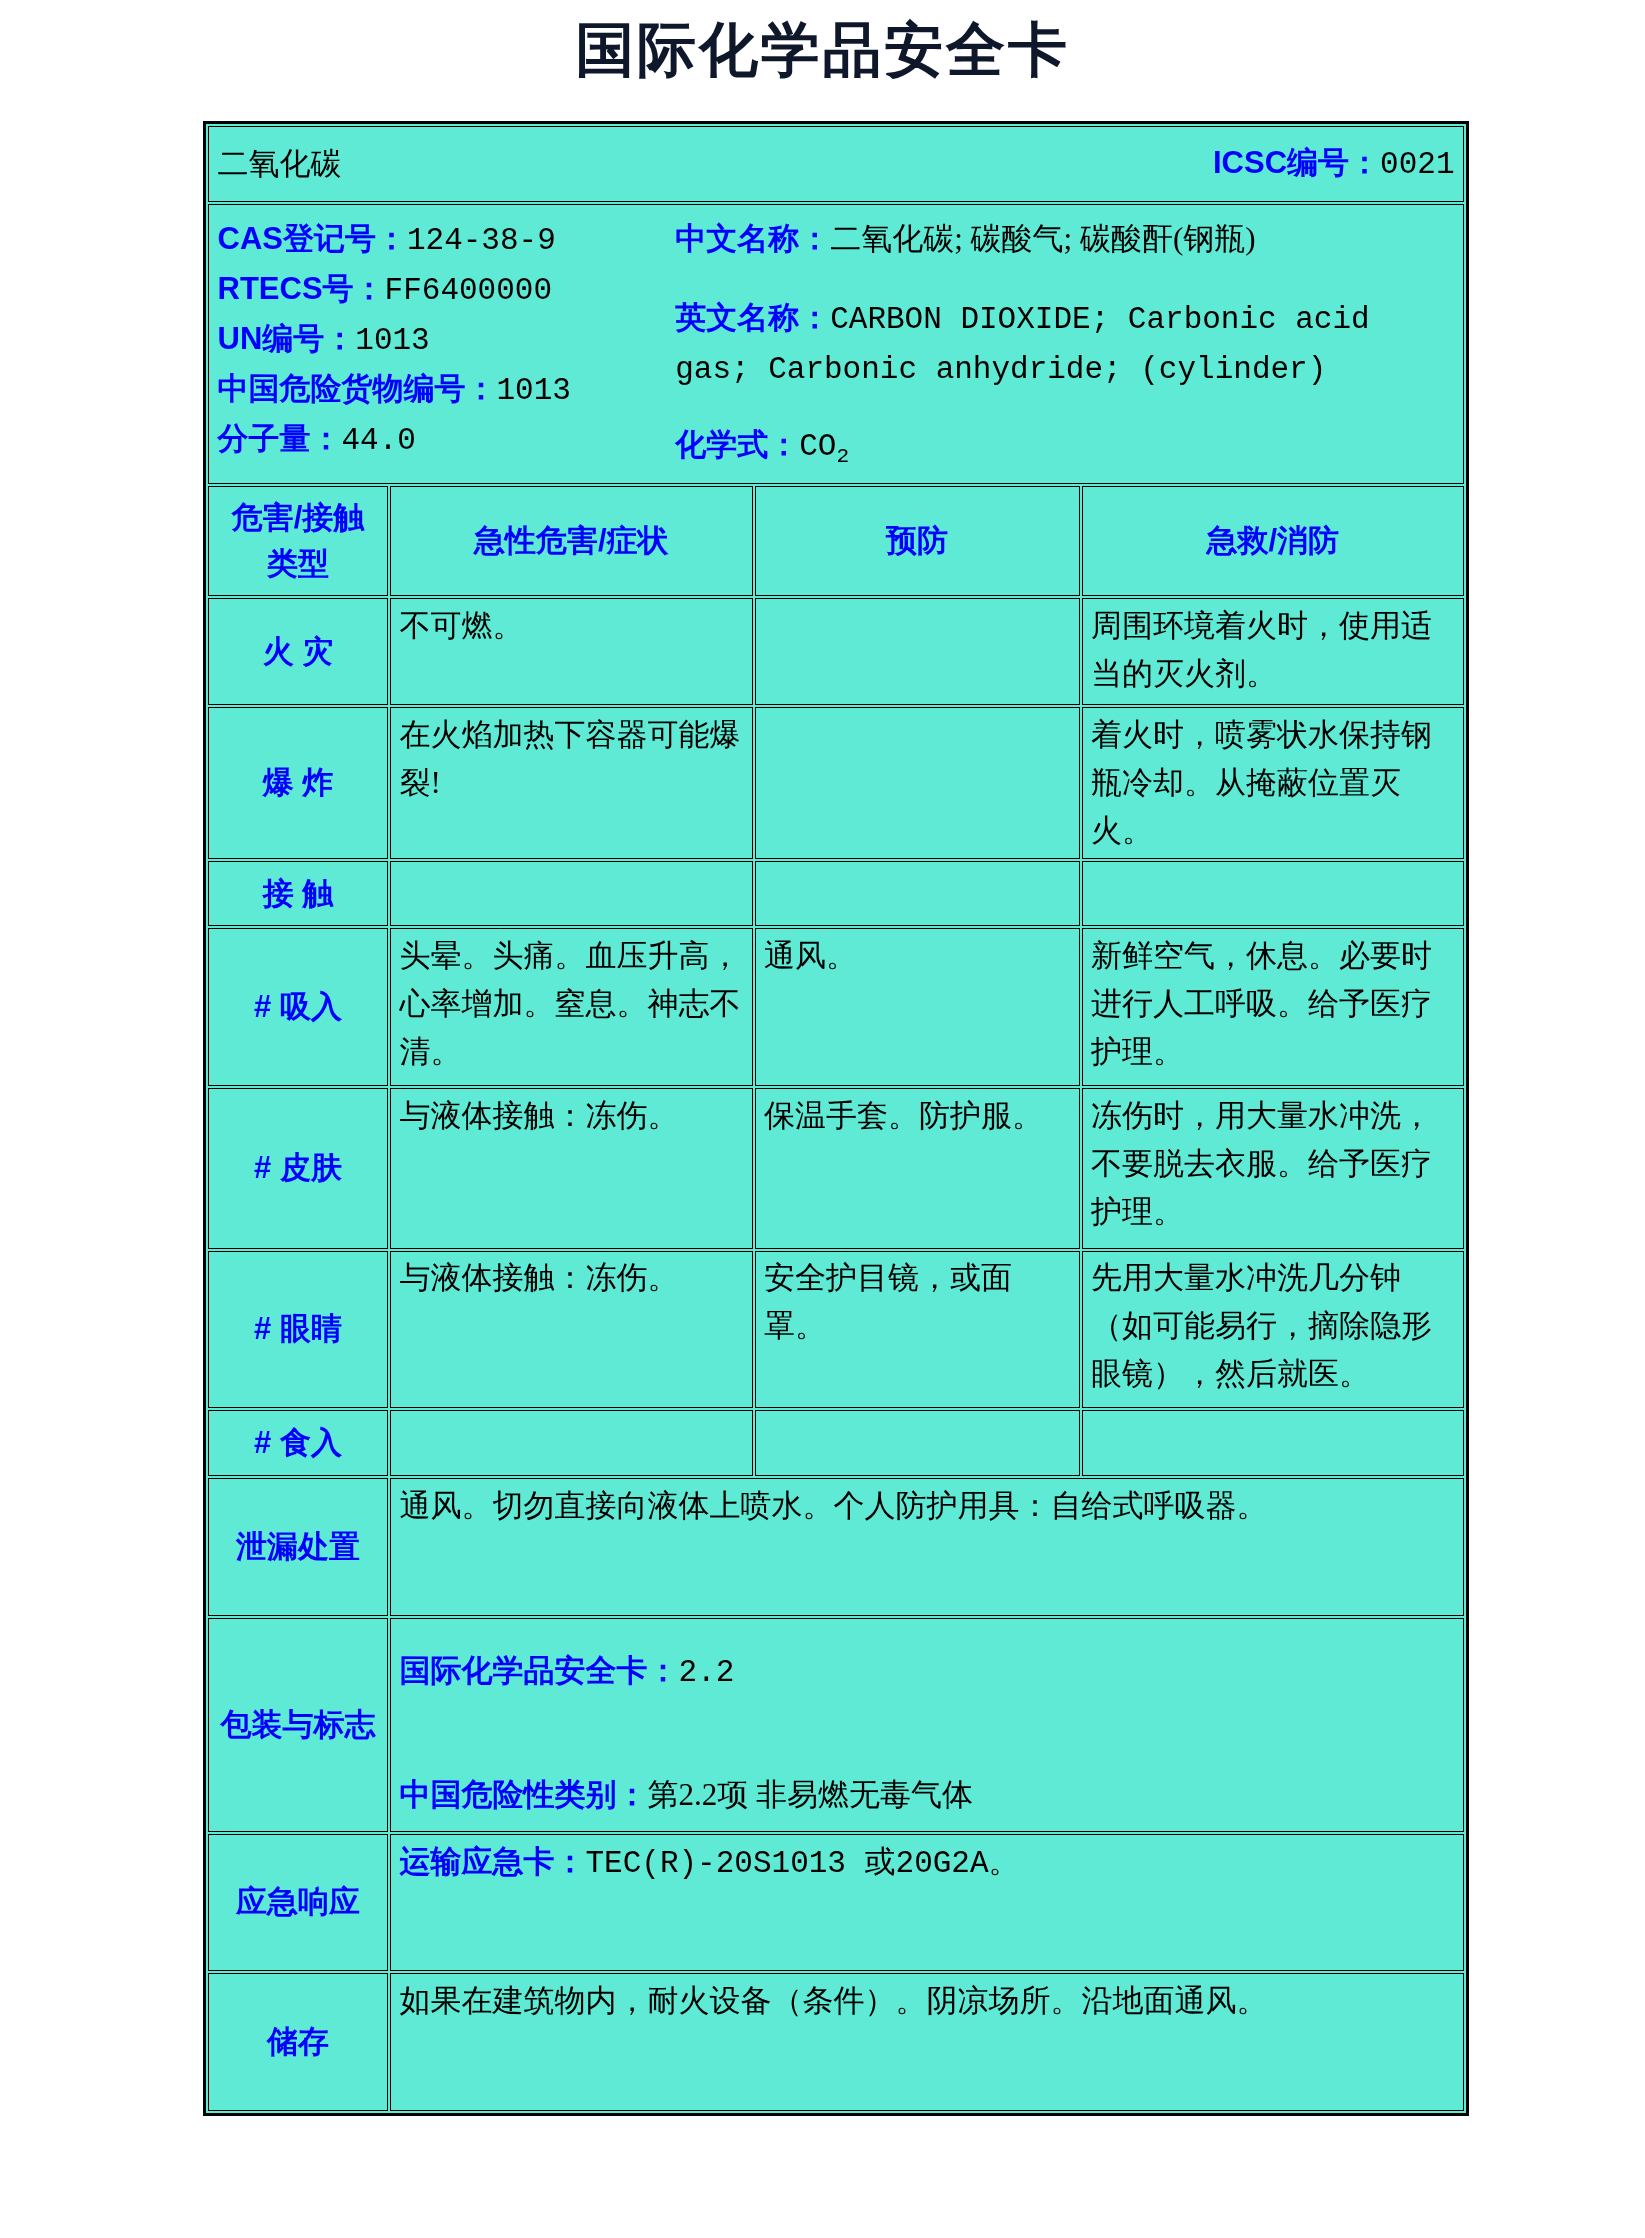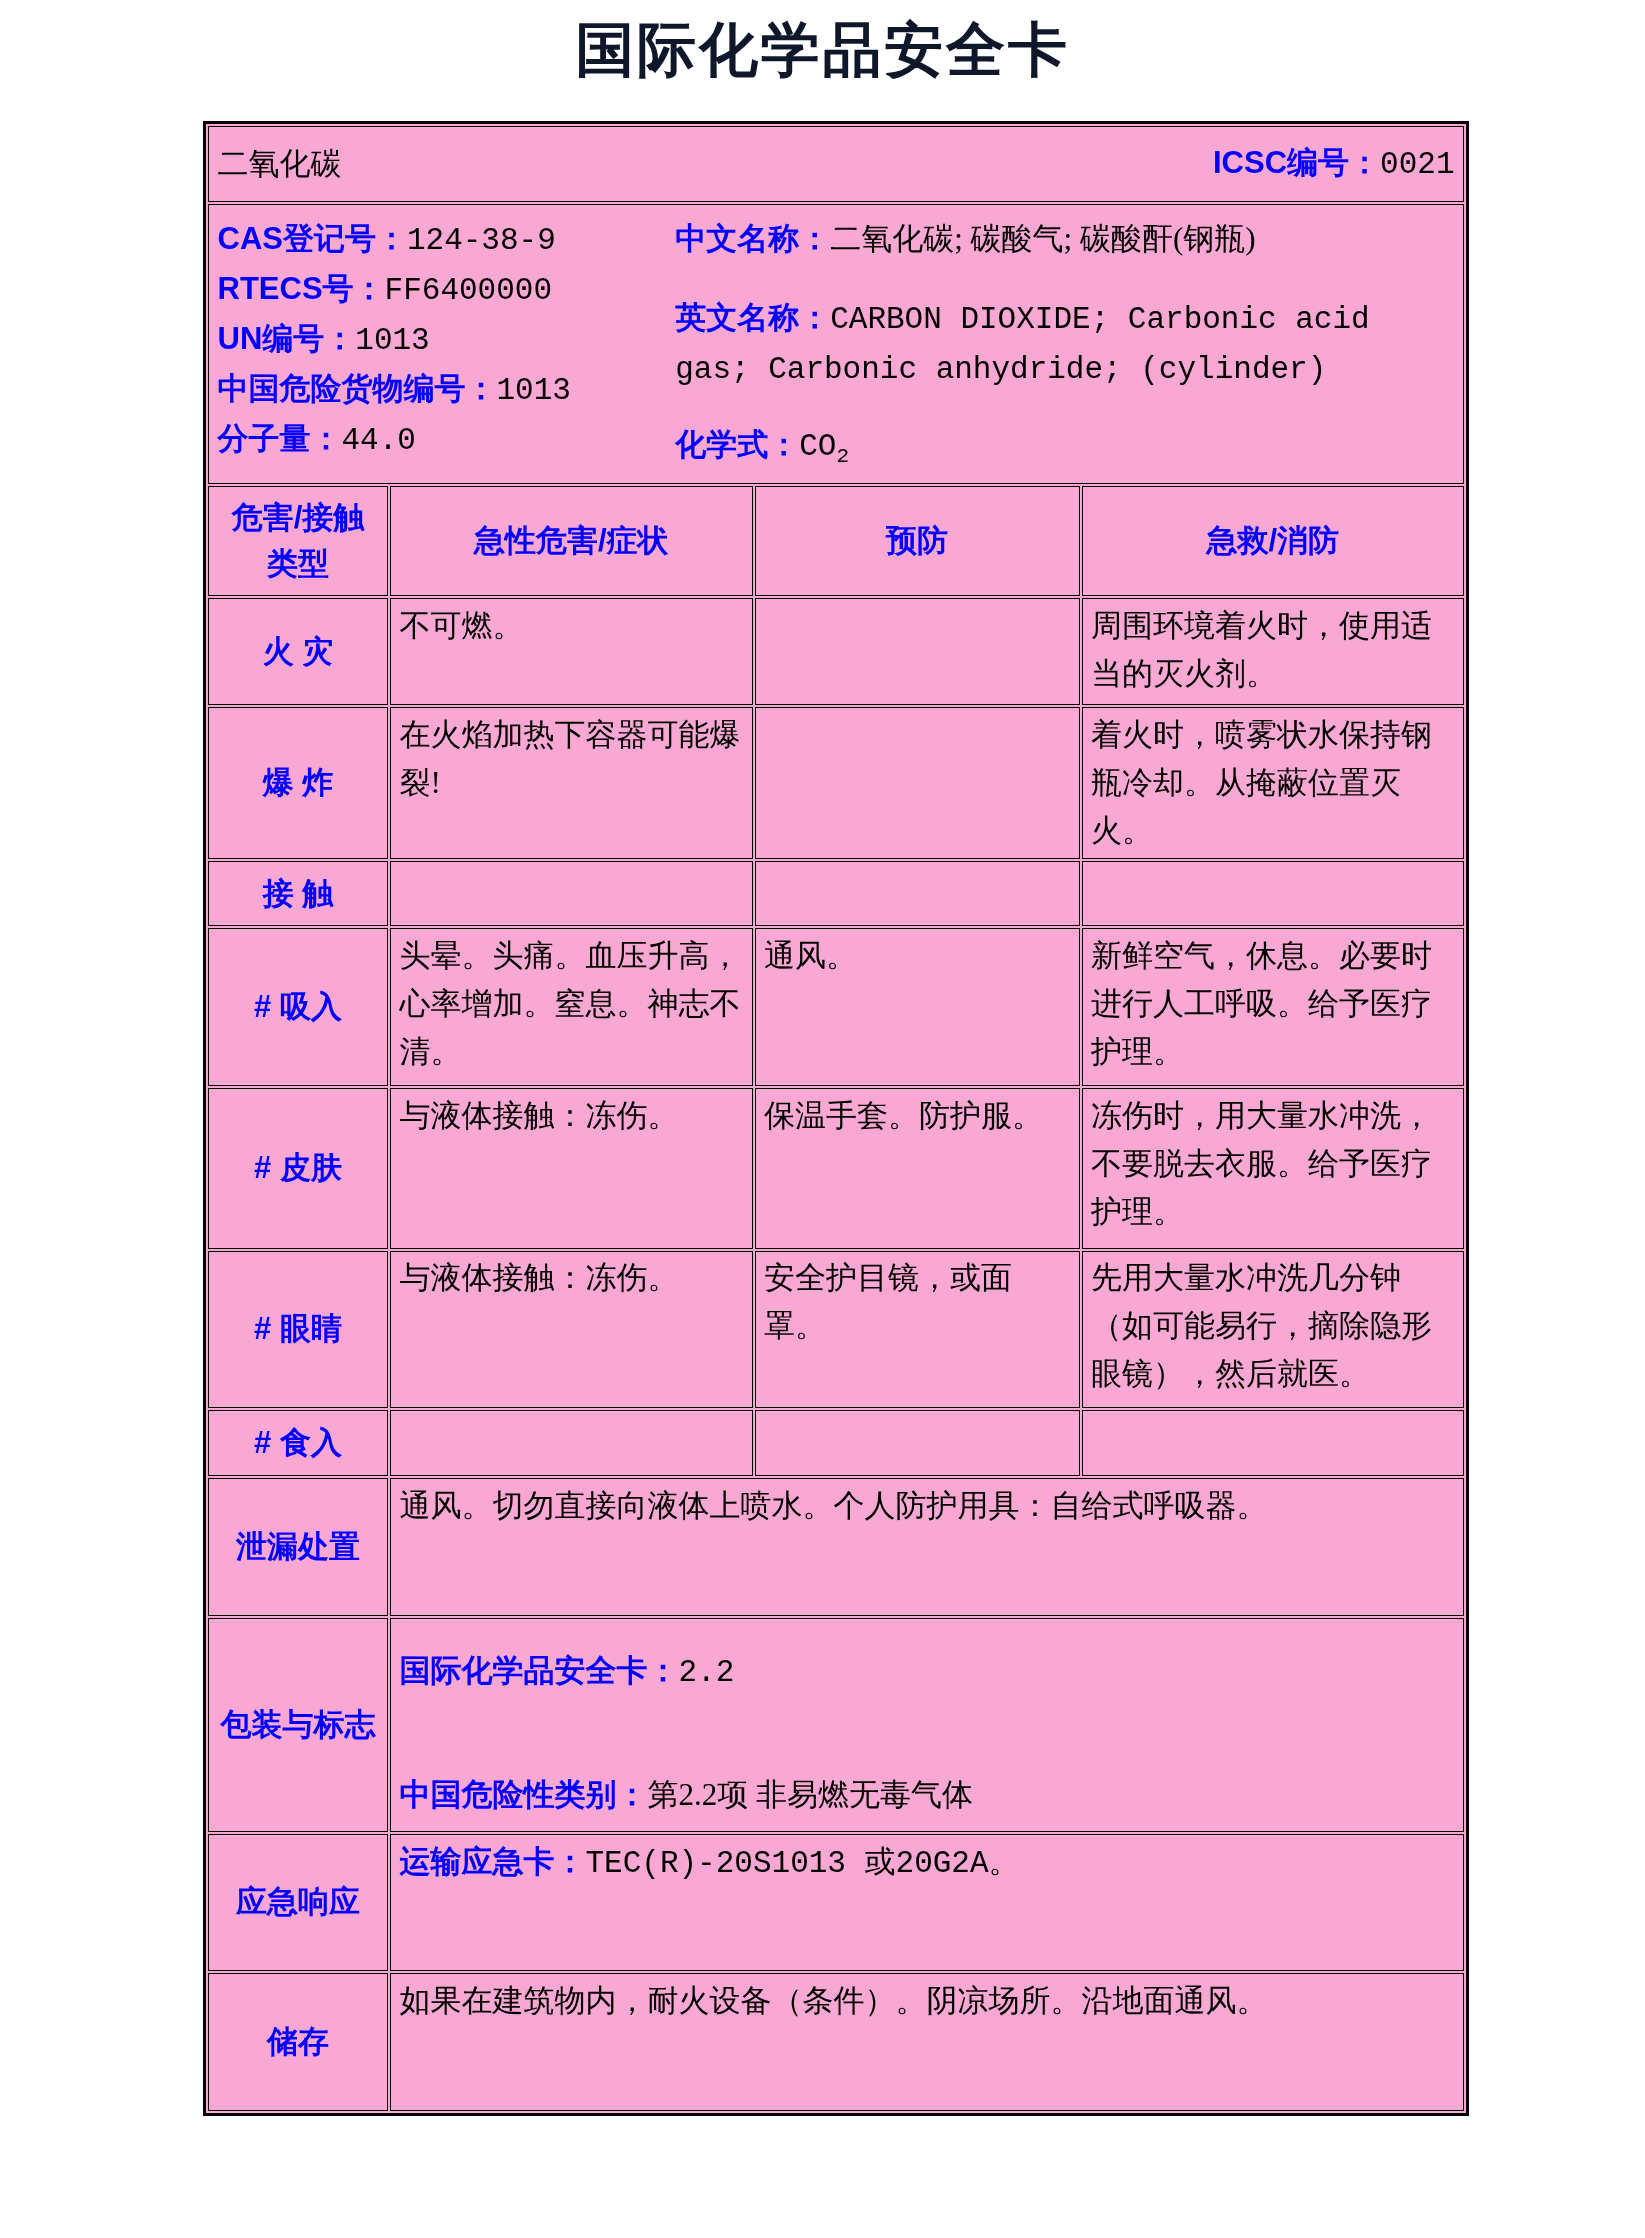--- a/index.html
+++ b/index.html
@@ -25,21 +25,21 @@
     color: #0f172a;
     letter-spacing: 2.8px;
   }
   table.icsc {
     margin: 30px 0 0 203px;
     width: 1266px;
     border: 3.5px solid #000000;
     border-collapse: separate;
     border-spacing: 2.8px;
     table-layout: fixed;
-    background: #f9a8d4;
+    background: #5eead4;
   }
   td {
     border: 1.4px solid #000000;
     vertical-align: top;
     padding: 2.8px 8.5px;
     line-height: 1.55;
     word-break: break-word;
   }
   col.c1 { width: 14.4%; }
   col.c2 { width: 29.0%; }

